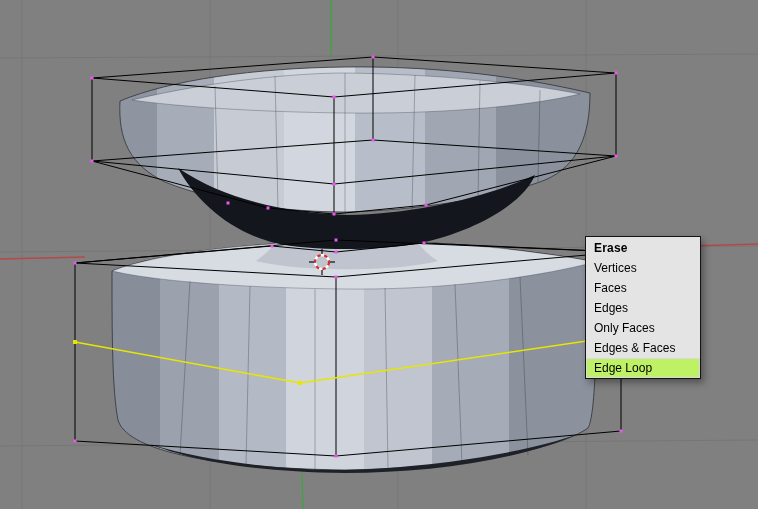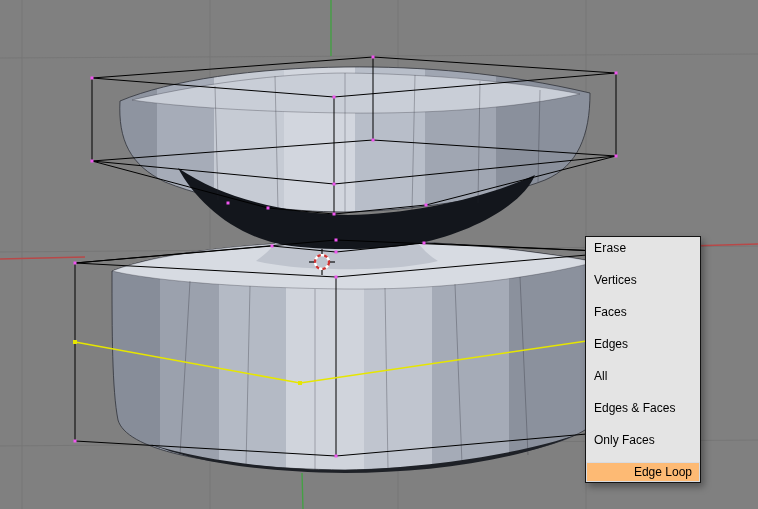--- a/index.html
+++ b/index.html
@@ -17,35 +17,33 @@
     left:585px;top:236px;
     width:114px;
     background:#e4e4e4;
     border:1px solid #141414;
     box-shadow:3px 4px 7px rgba(0,0,0,0.35);
     font-size:12px;
     color:#000;
     user-select:none;
   }
   .menu-title{
-    font-weight:normal;
+    font-weight:bold;
     padding:4px 8px 3px 8px;
     letter-spacing:0.2px;
   }
   .menu-item{
     height:20px;
     line-height:20px;
     padding:0 8px;
     white-space:nowrap;
-    margin-top:12px;
   }
   .menu-item.highlighted{
-    background:#fdba74;
+    background:#bef264;
     box-shadow:inset 0 0 0 1px #d7dbe1;
-    text-align:right;
   }
 </style>
 </head>
 <body>
 
 <div class="stage">
 
   <svg width="758" height="509" viewBox="0 0 758 509">
     <defs>
       <linearGradient id="gradTopSide" x1="0" y1="0" x2="1" y2="0">
@@ -199,19 +197,18 @@
         <line x1="330" y1="262" x2="335" y2="262"></line>
       </g>
     </g>
   </svg>
 
   <div class="popup-menu">
     <div class="menu-title">Erase</div>
     <div class="menu-item">Vertices</div>
     <div class="menu-item">Faces</div>
     <div class="menu-item">Edges</div>
-    <div class="menu-item">All</div>
+    <div class="menu-item">Only Faces</div>
     <div class="menu-item">Edges &amp; Faces</div>
-    <div class="menu-item">Only Faces</div>
     <div class="menu-item highlighted">Edge Loop</div>
   </div>
 
 </div>
 
 </body></html>

